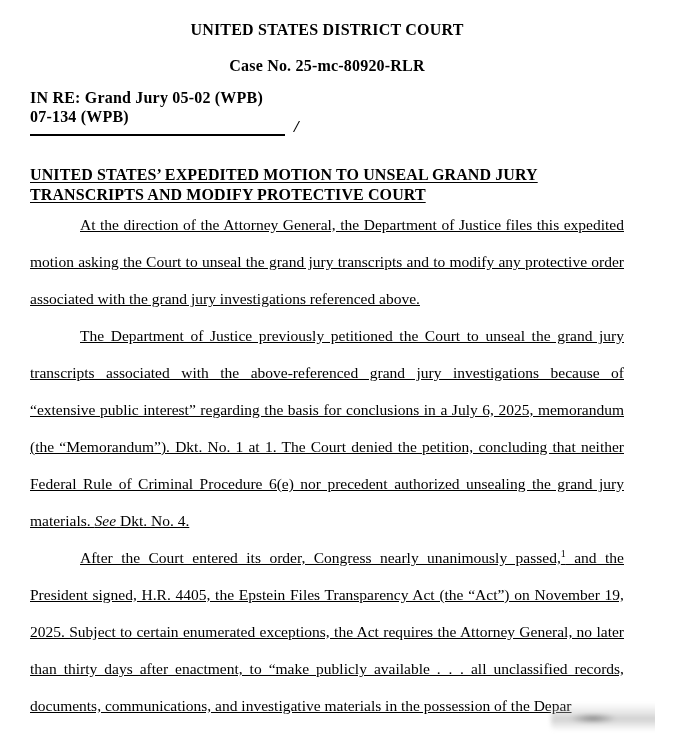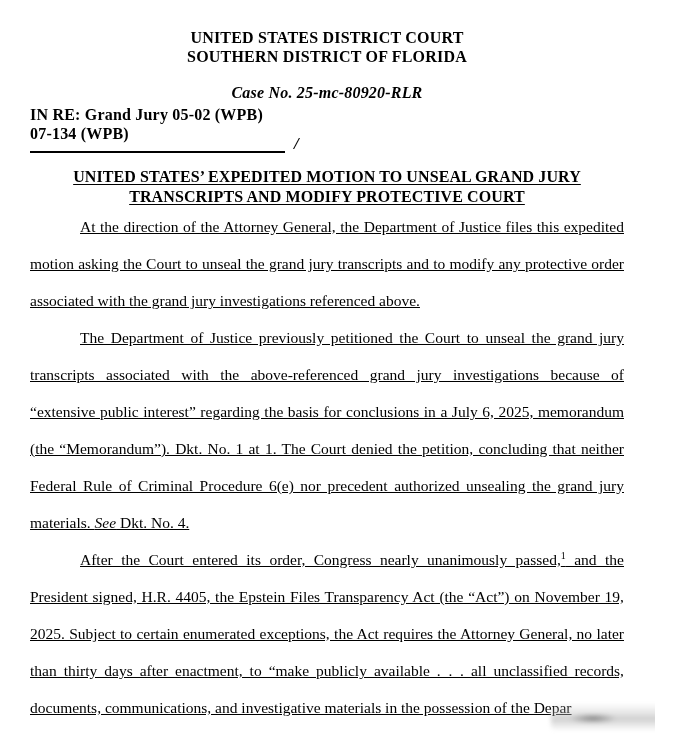--- a/index.html
+++ b/index.html
@@ -7,63 +7,61 @@
     background: #ffffff;
     font-family: "Liberation Serif", "DejaVu Serif", serif;
     color: #000000;
   }
   .page {
     position: relative;
     width: 655px;
     height: 749px;
     background: #ffffff;
     overflow: hidden;
-    padding: 28px 31px 0 30px;
+    padding: 20px 31px 0 30px;
   }
   .court-header {
     text-align: center;
     font-weight: bold;
     font-size: 16px;
     line-height: 19px;
     letter-spacing: 0.2px;
   }
   .case-no {
     text-align: center;
     font-weight: bold;
     font-size: 16px;
     line-height: 19px;
     margin-top: 17px;
     letter-spacing: 0.2px;
-    font-style: italic;
   }
   .caption {
     font-weight: bold;
     font-size: 16px;
     line-height: 19px;
-    margin-top: 3px;
+    margin-top: 13px;
     letter-spacing: 0.2px;
   }
   .caption-rule {
     position: relative;
     width: 255px;
     height: 10px;
     border-bottom: 2px solid #000000;
   }
   .caption-slash {
     position: absolute;
     right: -14px;
     bottom: -2px;
     font-weight: bold;
     font-style: italic;
     font-size: 17px;
     line-height: 18px;
   }
   .motion-title {
-    margin-top: 14px;
-    text-align: center;
+    margin-top: 29px;
     font-weight: bold;
     font-size: 16px;
     line-height: 20px;
     letter-spacing: 0.1px;
   }
   .motion-title .u { text-decoration: underline; text-underline-offset: 2px; }
   .body-text {
     margin-top: 1px;
     font-size: 15.5px;
     line-height: 37px;
@@ -109,21 +107,20 @@
     opacity: 0.65;
   }
 </style>
 </head>
 <body>
 
 <div class="page">
 
   <div class="court-header">
     <div>UNITED STATES DISTRICT COURT</div>
-    <div>SOUTHERN DISTRICT OF FLORIDA</div>
   </div>
 
   <div class="case-no">Case No. 25-mc-80920-RLR</div>
 
   <div class="caption">
     <div>IN RE: Grand Jury 05-02 (WPB)</div>
     <div>07-134 (WPB)</div>
     <div class="caption-rule">
       <span class="caption-slash">/</span>
     </div>

